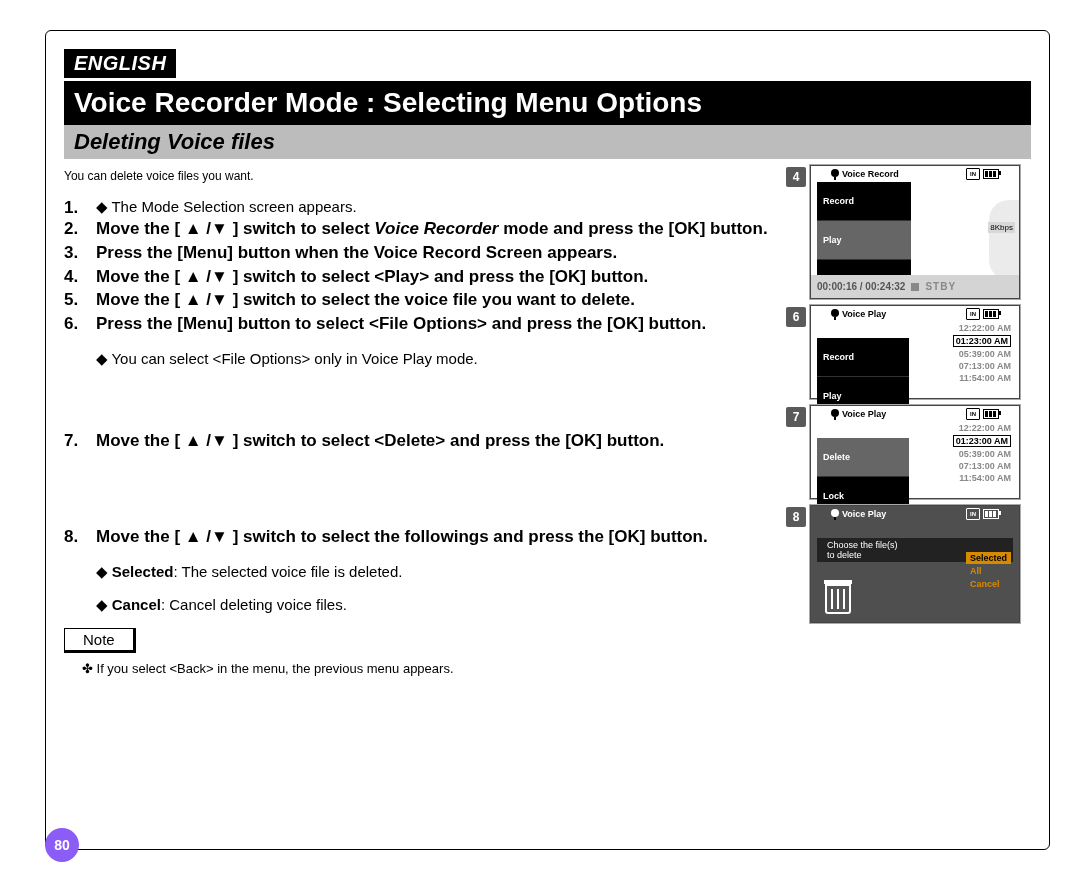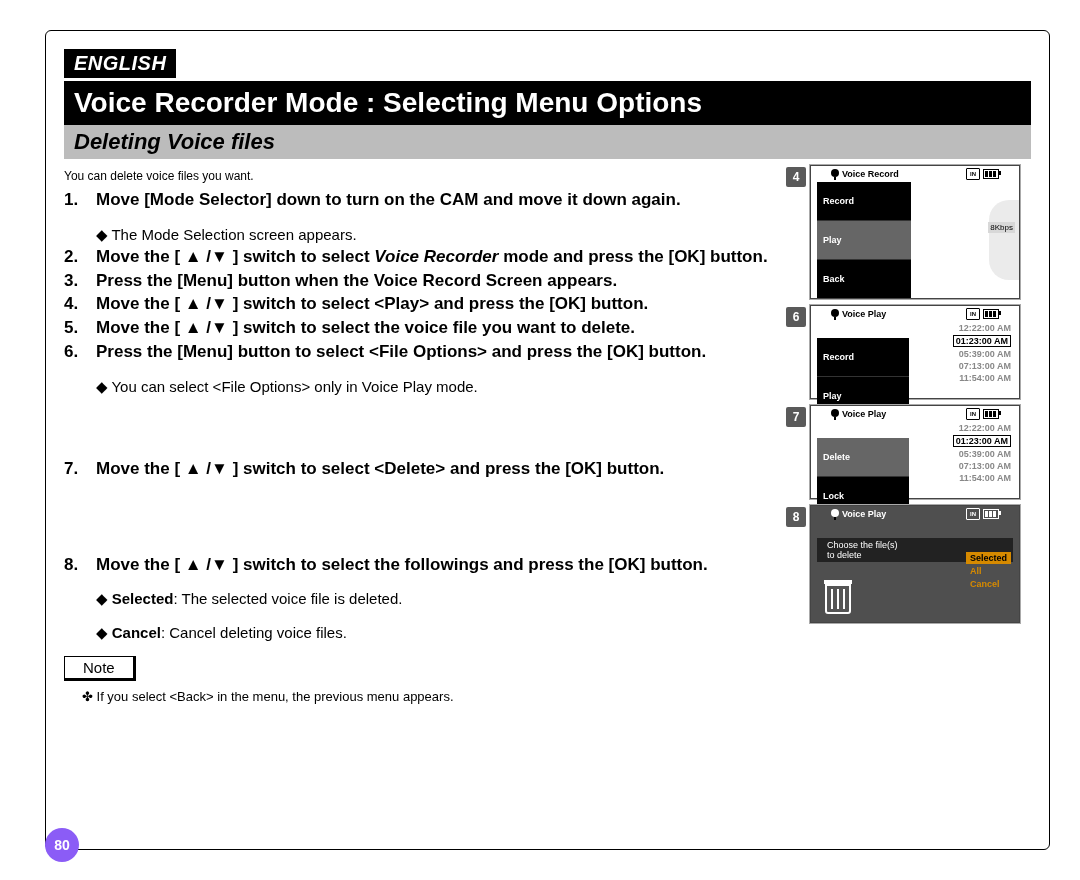--- a/index.html
+++ b/index.html
@@ -278,21 +278,20 @@
 <div class="page-border">
   <span class="lang-badge">ENGLISH</span>
   <div class="title-bar">Voice Recorder Mode : Selecting Menu Options</div>
   <div class="subtitle-bar">Deleting Voice files</div>
 
   <div class="content">
     <div class="left">
       <div class="intro">You can delete voice files you want.</div>
       <ol class="steps">
         <li>
-          <span class="step-head">Move [Mode Selector] down to turn on the CAM and move it down again.</span>
           <div class="sub diamond">The Mode Selection screen appears.</div>
         </li>
         <li>
           <span class="step-head"><span>Move the [ </span><span class="tri">▲ /▼</span><span> ] switch to select </span><span class="ital">Voice Recorder</span><span> mode and press the [OK] button.</span></span>
         </li>
         <li>
           <span class="step-head">Press the [Menu] button when the Voice Record Screen appears.</span>
         </li>
         <li>
           <span class="step-head"><span>Move the [ </span><span class="tri">▲ /▼</span><span> ] switch to select &lt;Play&gt; and press the [OK] button.</span></span>
@@ -343,20 +342,25 @@
             </span>
           </div>
           <div class="screen4-body">
             <div class="head-silhouette"></div>
             <div class="menu-box">
               <div class="menu-item">Record</div>
               <div class="menu-item active">Play</div>
               <div class="menu-item">Back</div>
             </div>
             <div class="kbps-bubble">8Kbps</div>
+            <div style="position:absolute;left:0;right:0;bottom:0" class="timeline-area">
+              <span>00:00:16 / 00:24:32</span>
+              <span style="width:8px;height:8px;background:#888;display:inline-block"></span>
+              <span class="stby">STBY</span>
+            </div>
           </div>
         </div>
       </div>
 
       <div class="screen-block">
         <div class="badge-num">6</div>
         <div class="screen">
           <div class="screen-head">
             <span><span class="mic-icon"></span><span>Voice Play</span></span>
             <span class="head-icons">

